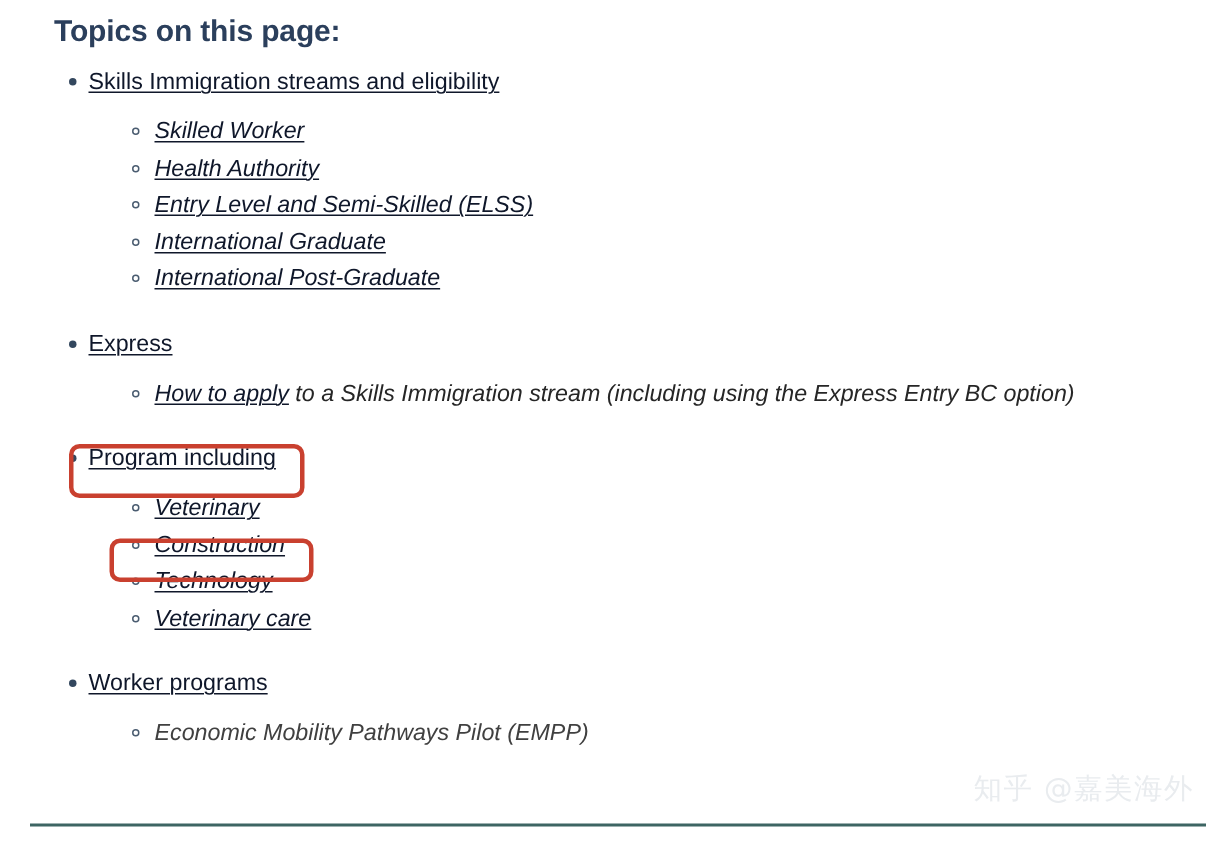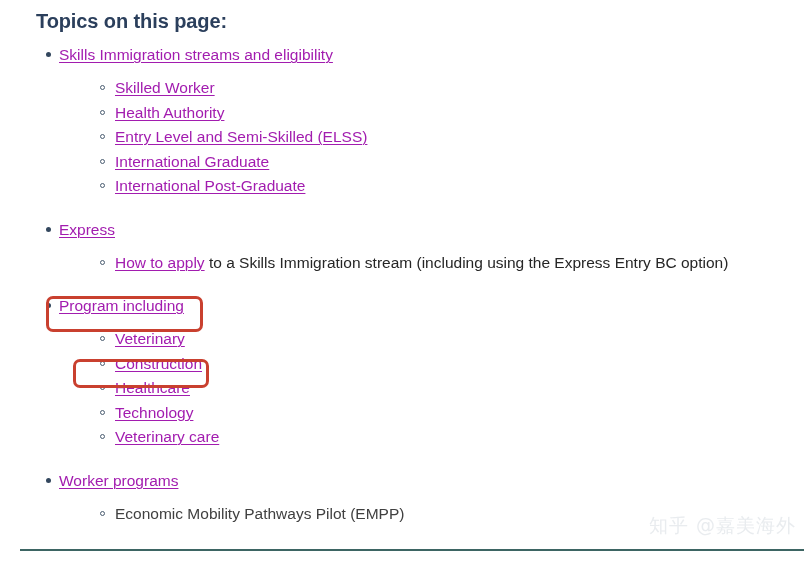--- a/index.html
+++ b/index.html
@@ -38,22 +38,23 @@
     width: 804px;
   }
 
   ul.lvl1 {
     list-style: none;
     margin: 0;
     padding: 0;
   }
   ul.lvl2 {
     list-style: none;
-    margin: 16px;
+    margin: 4px;
     padding: 0;
+    font-style: italic;
   }
 
   li.lvl1-item {
     position: relative;
     padding-left: 59px;
     margin: 0;
   }
   li.lvl1-item > .bullet-disc {
     position: absolute;
     left: 46px;
@@ -93,21 +94,21 @@
   ul.lvl2 {
     margin-top: 10px;
   }
 
   
   li.lvl1-item + li.lvl1-item {
     margin-top: 20px;
   }
 
   a.topic-link {
-    color: #a21caf;
+    color: #0f172a;
     text-decoration: underline;
     text-underline-offset: 2px;
     text-decoration-thickness: 1px;
     cursor: pointer;
   }
 
   span.plain-text {
     color: #262626;
   }
   .plain-item {
@@ -235,26 +236,20 @@
         </li>
         <li class="lvl2-item">
           <span class="bullet-circle"></span>
           <div class="lvl2-line">
             <a class="topic-link" href="#">Construction</a>
           </div>
         </li>
         <li class="lvl2-item">
           <span class="bullet-circle"></span>
           <div class="lvl2-line">
-            <a class="topic-link" href="#">Healthcare</a>
-          </div>
-        </li>
-        <li class="lvl2-item">
-          <span class="bullet-circle"></span>
-          <div class="lvl2-line">
             <a class="topic-link" href="#">Technology</a>
           </div>
         </li>
         <li class="lvl2-item">
           <span class="bullet-circle"></span>
           <div class="lvl2-line">
             <a class="topic-link" href="#">Veterinary care</a>
           </div>
         </li>
       </ul>

